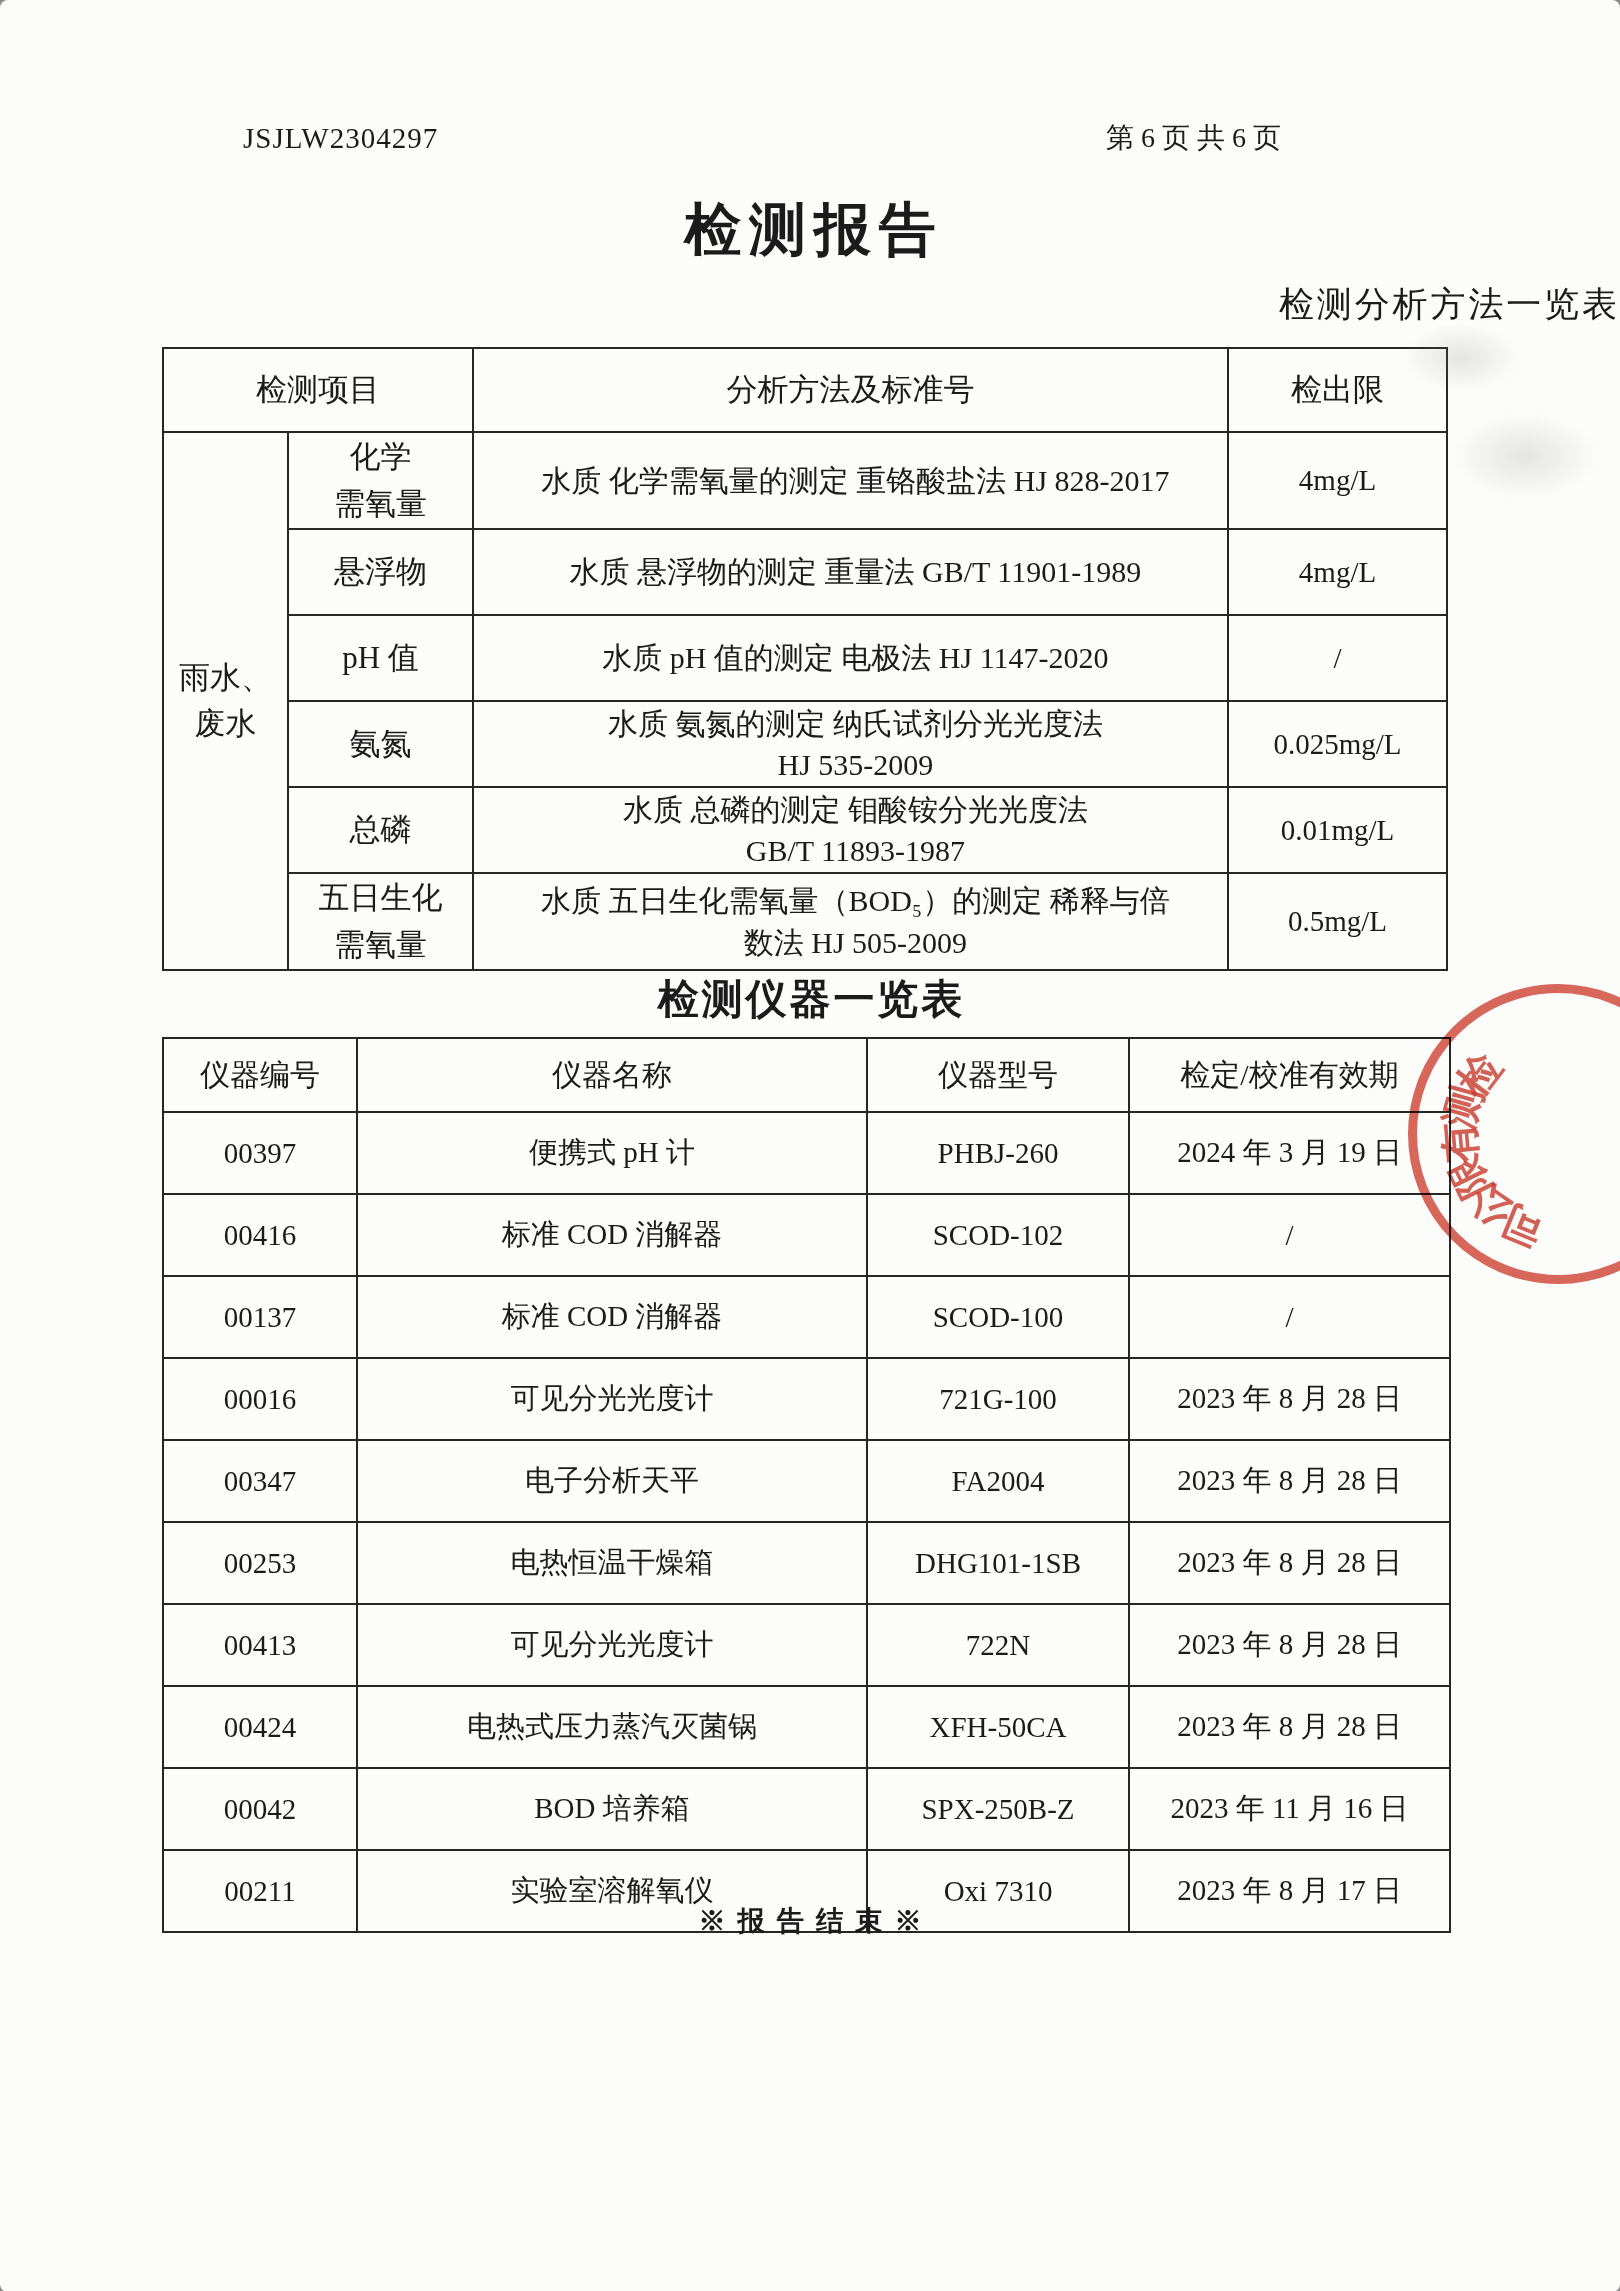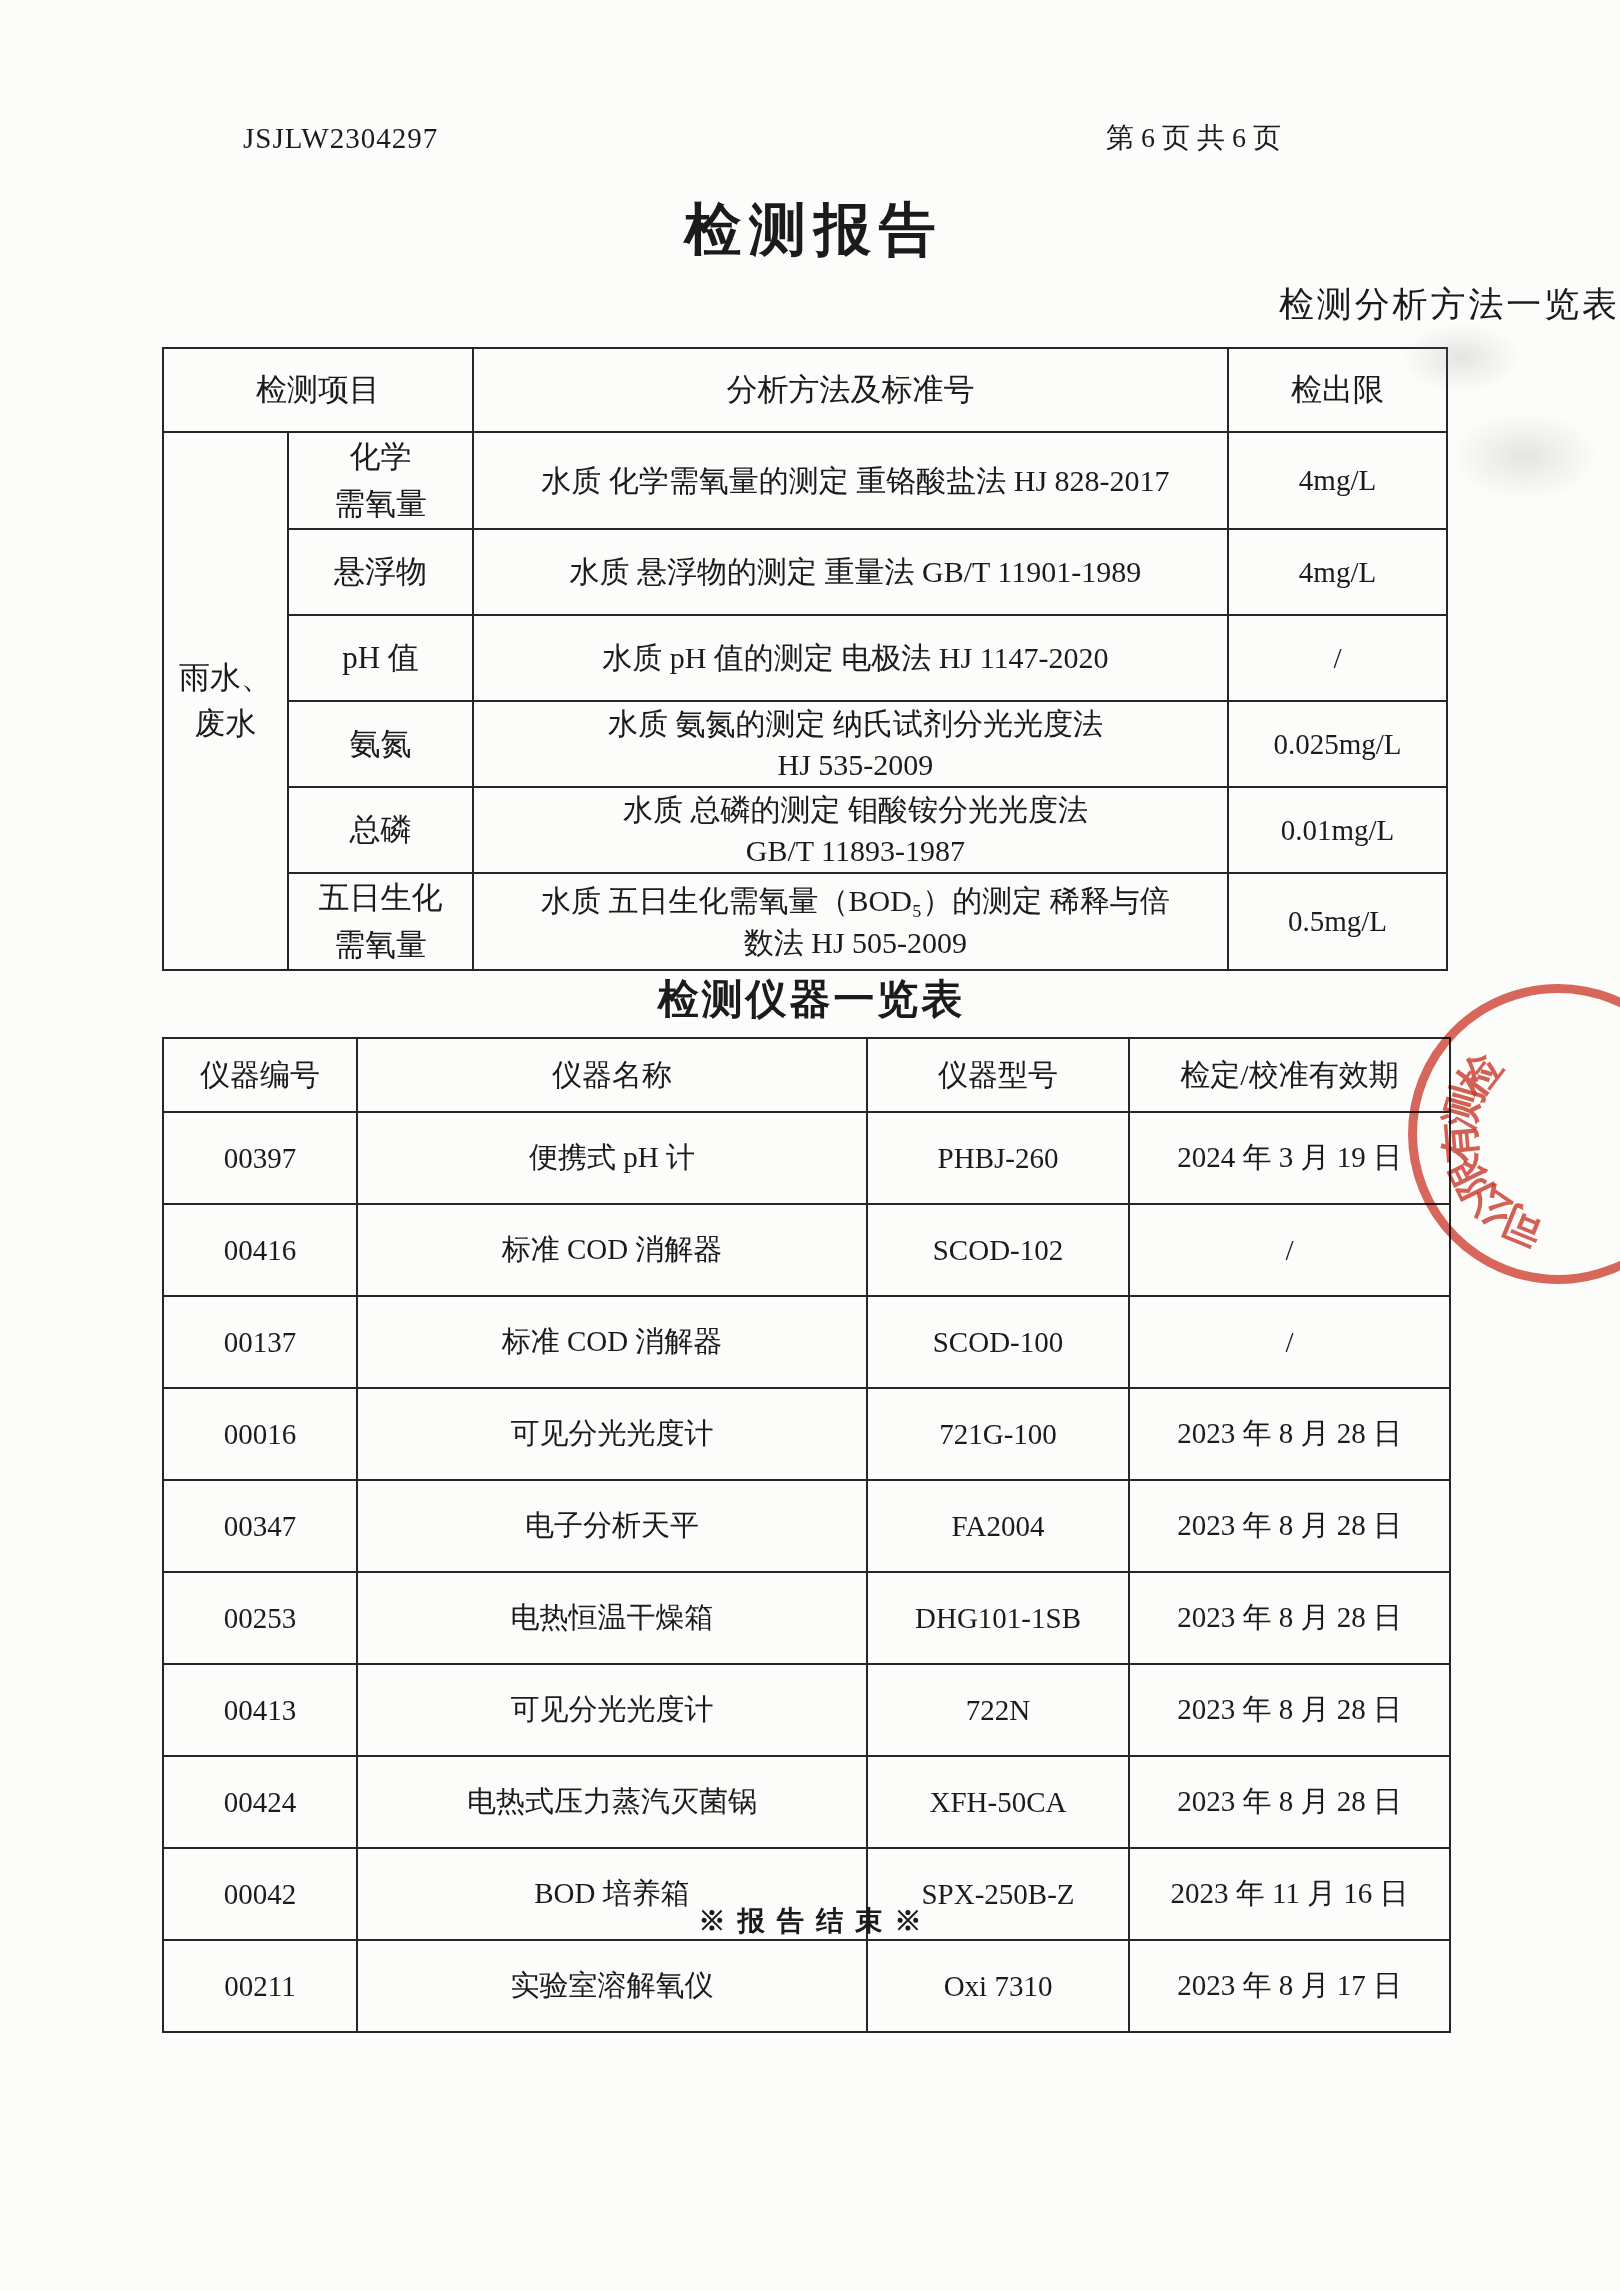--- a/index.html
+++ b/index.html
@@ -4,20 +4,21 @@
 <style>
   html,body { margin:0; padding:0; background:#8a8a8a; }
   .page {
     position:relative;
     width:1620px; height:2292px;
     margin:0 auto;
     background:#fcfcfa;
     overflow:hidden;
     font-family:"Liberation Serif","DejaVu Serif",serif;
     color:#1b1b1b;
+    border-radius:8px;
   }
   
   .report-code {
     position:absolute; left:243px; top:122px;
     font-size:29px; letter-spacing:1px;
   }
   .page-num {
     position:absolute; left:1106px; top:119px;
     font-size:28px;
   }
@@ -58,21 +59,21 @@
   .t1 th        { font-size:31px; }
   .t1 td        { font-size:31px; }
   .t1 td.method { text-align:center; padding:0 5.9px 0 15.7px; font-size:30px;
                   white-space:pre-line; line-height:1.38; }
   .t1 td.limit  { font-size:29px; }
   .t1 td.group, .t1 td.item { white-space:pre-line; line-height:1.5; }
   .t2 .c-no    { width:194px; }
   .t2 .c-name  { width:510px; }
   .t2 .c-model { width:262px; }
   .t2 .c-valid { width:321px; }
-  .t2 tr       { height:92px; }
+  .t2 tr       { height:82px; }
   .t2 tr.hdr   { height:74px; }
   .t2 th       { font-size:30px; }
   .t2 td       { font-size:29px; }
   
   .stamp {
     position:absolute; left:1408px; top:984px;
     width:300px; height:300px;
     mix-blend-mode:multiply;
     pointer-events:none;
   }

